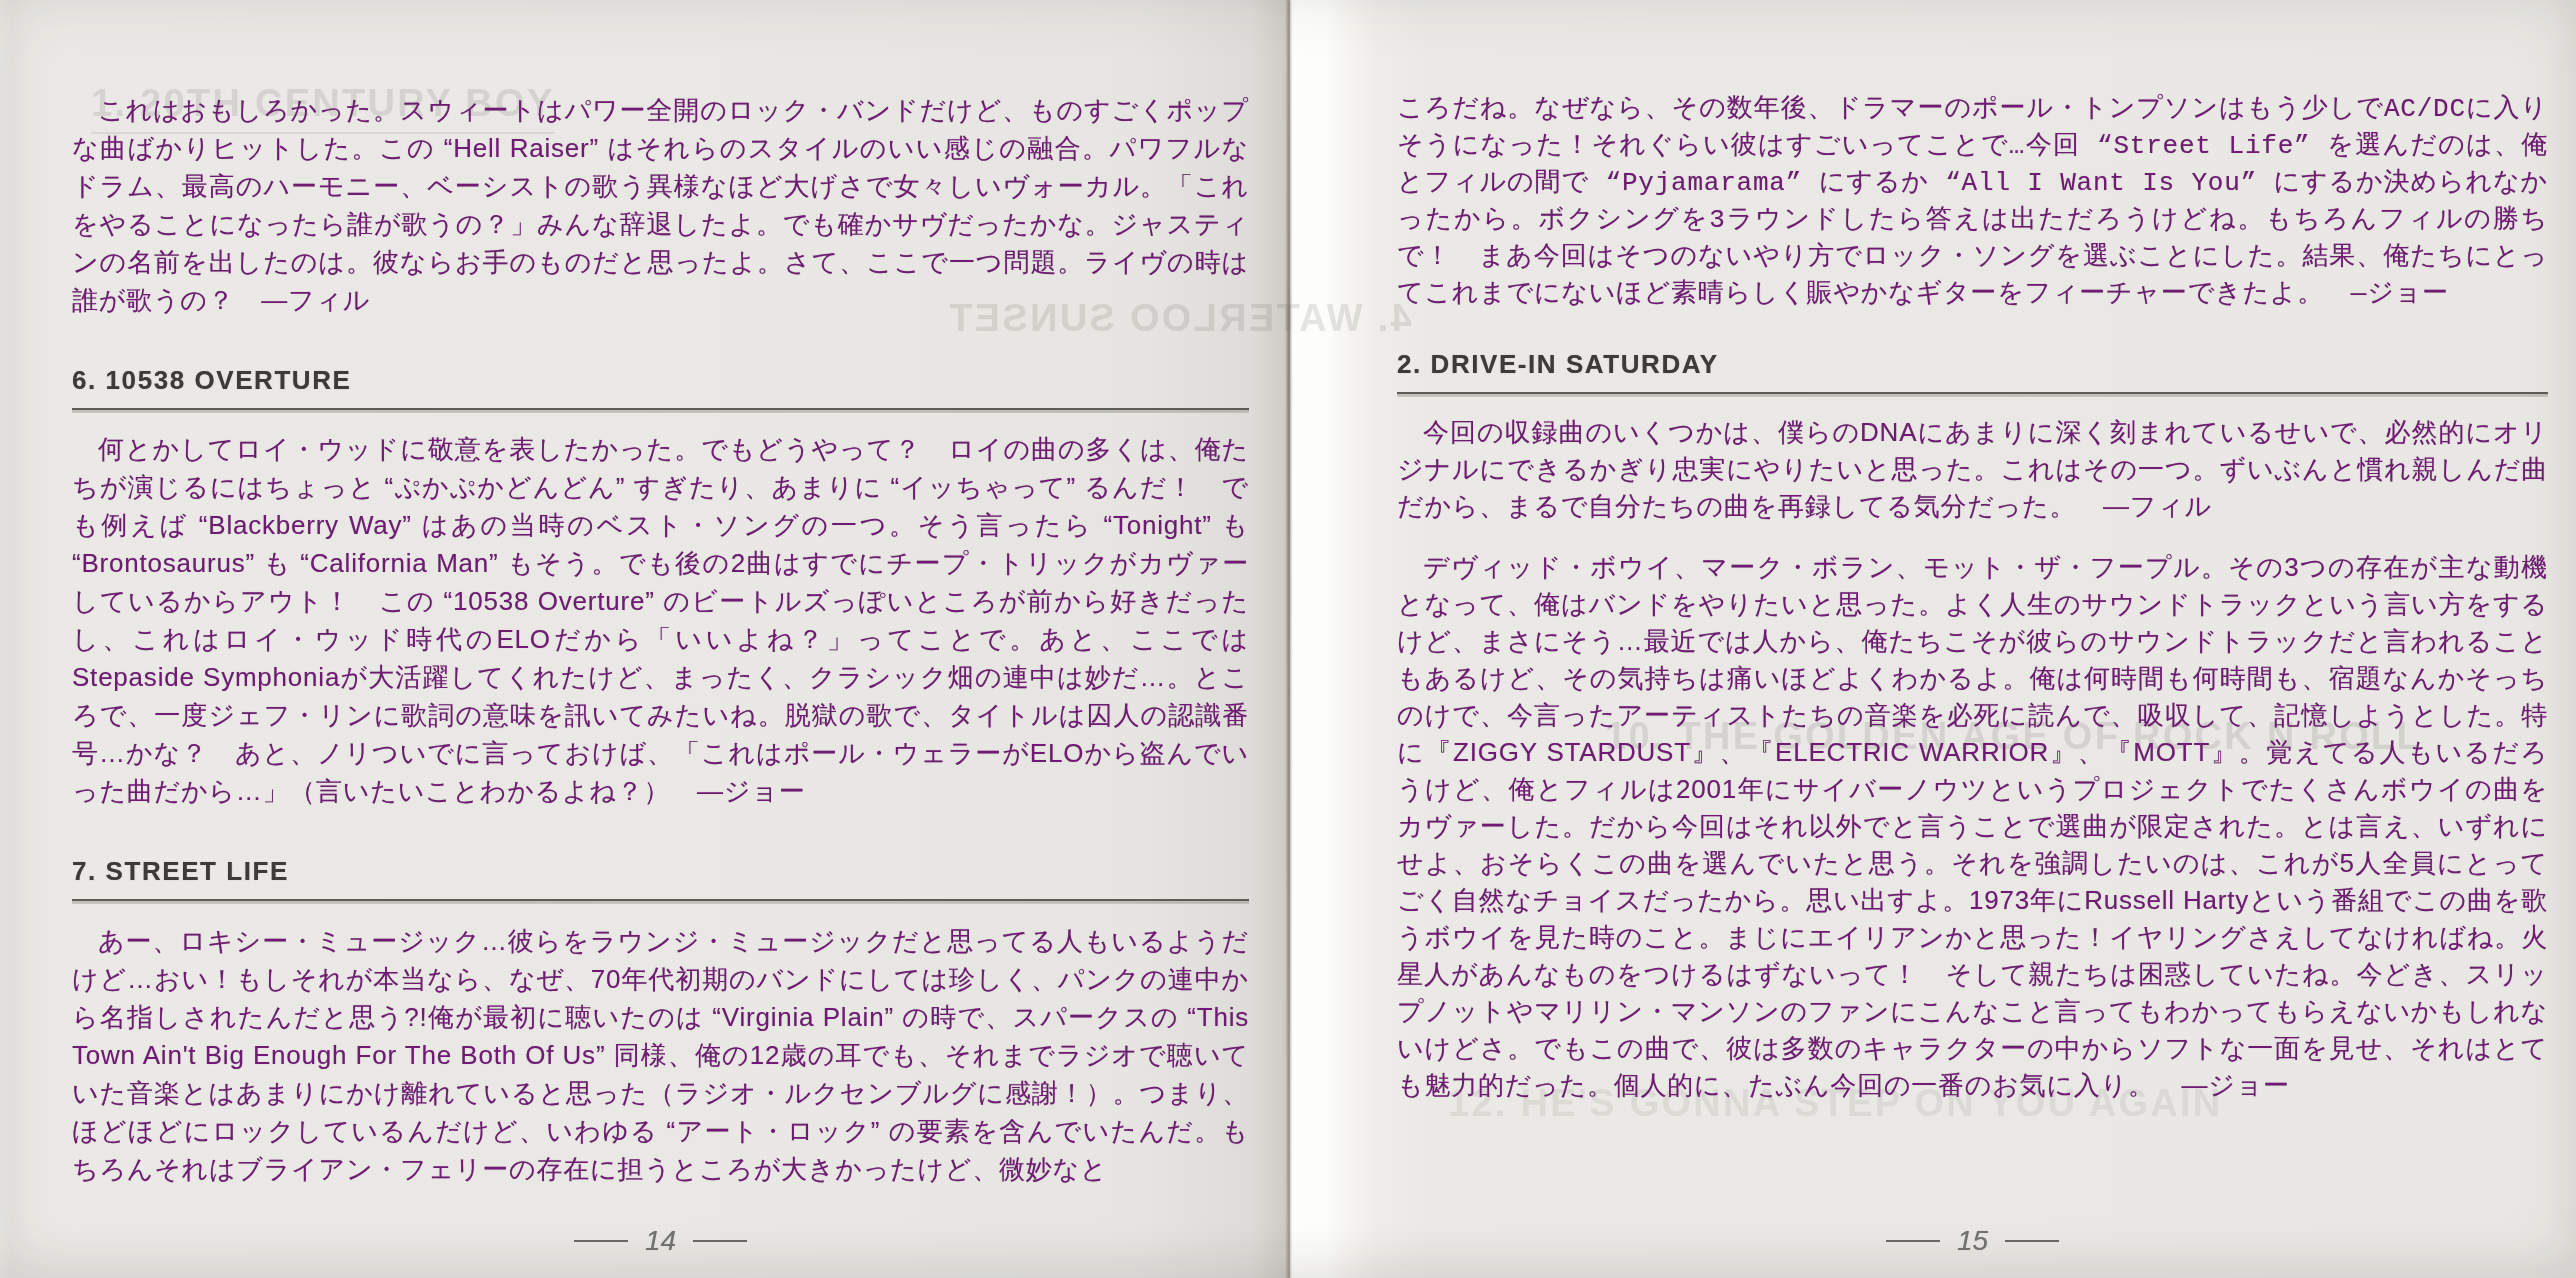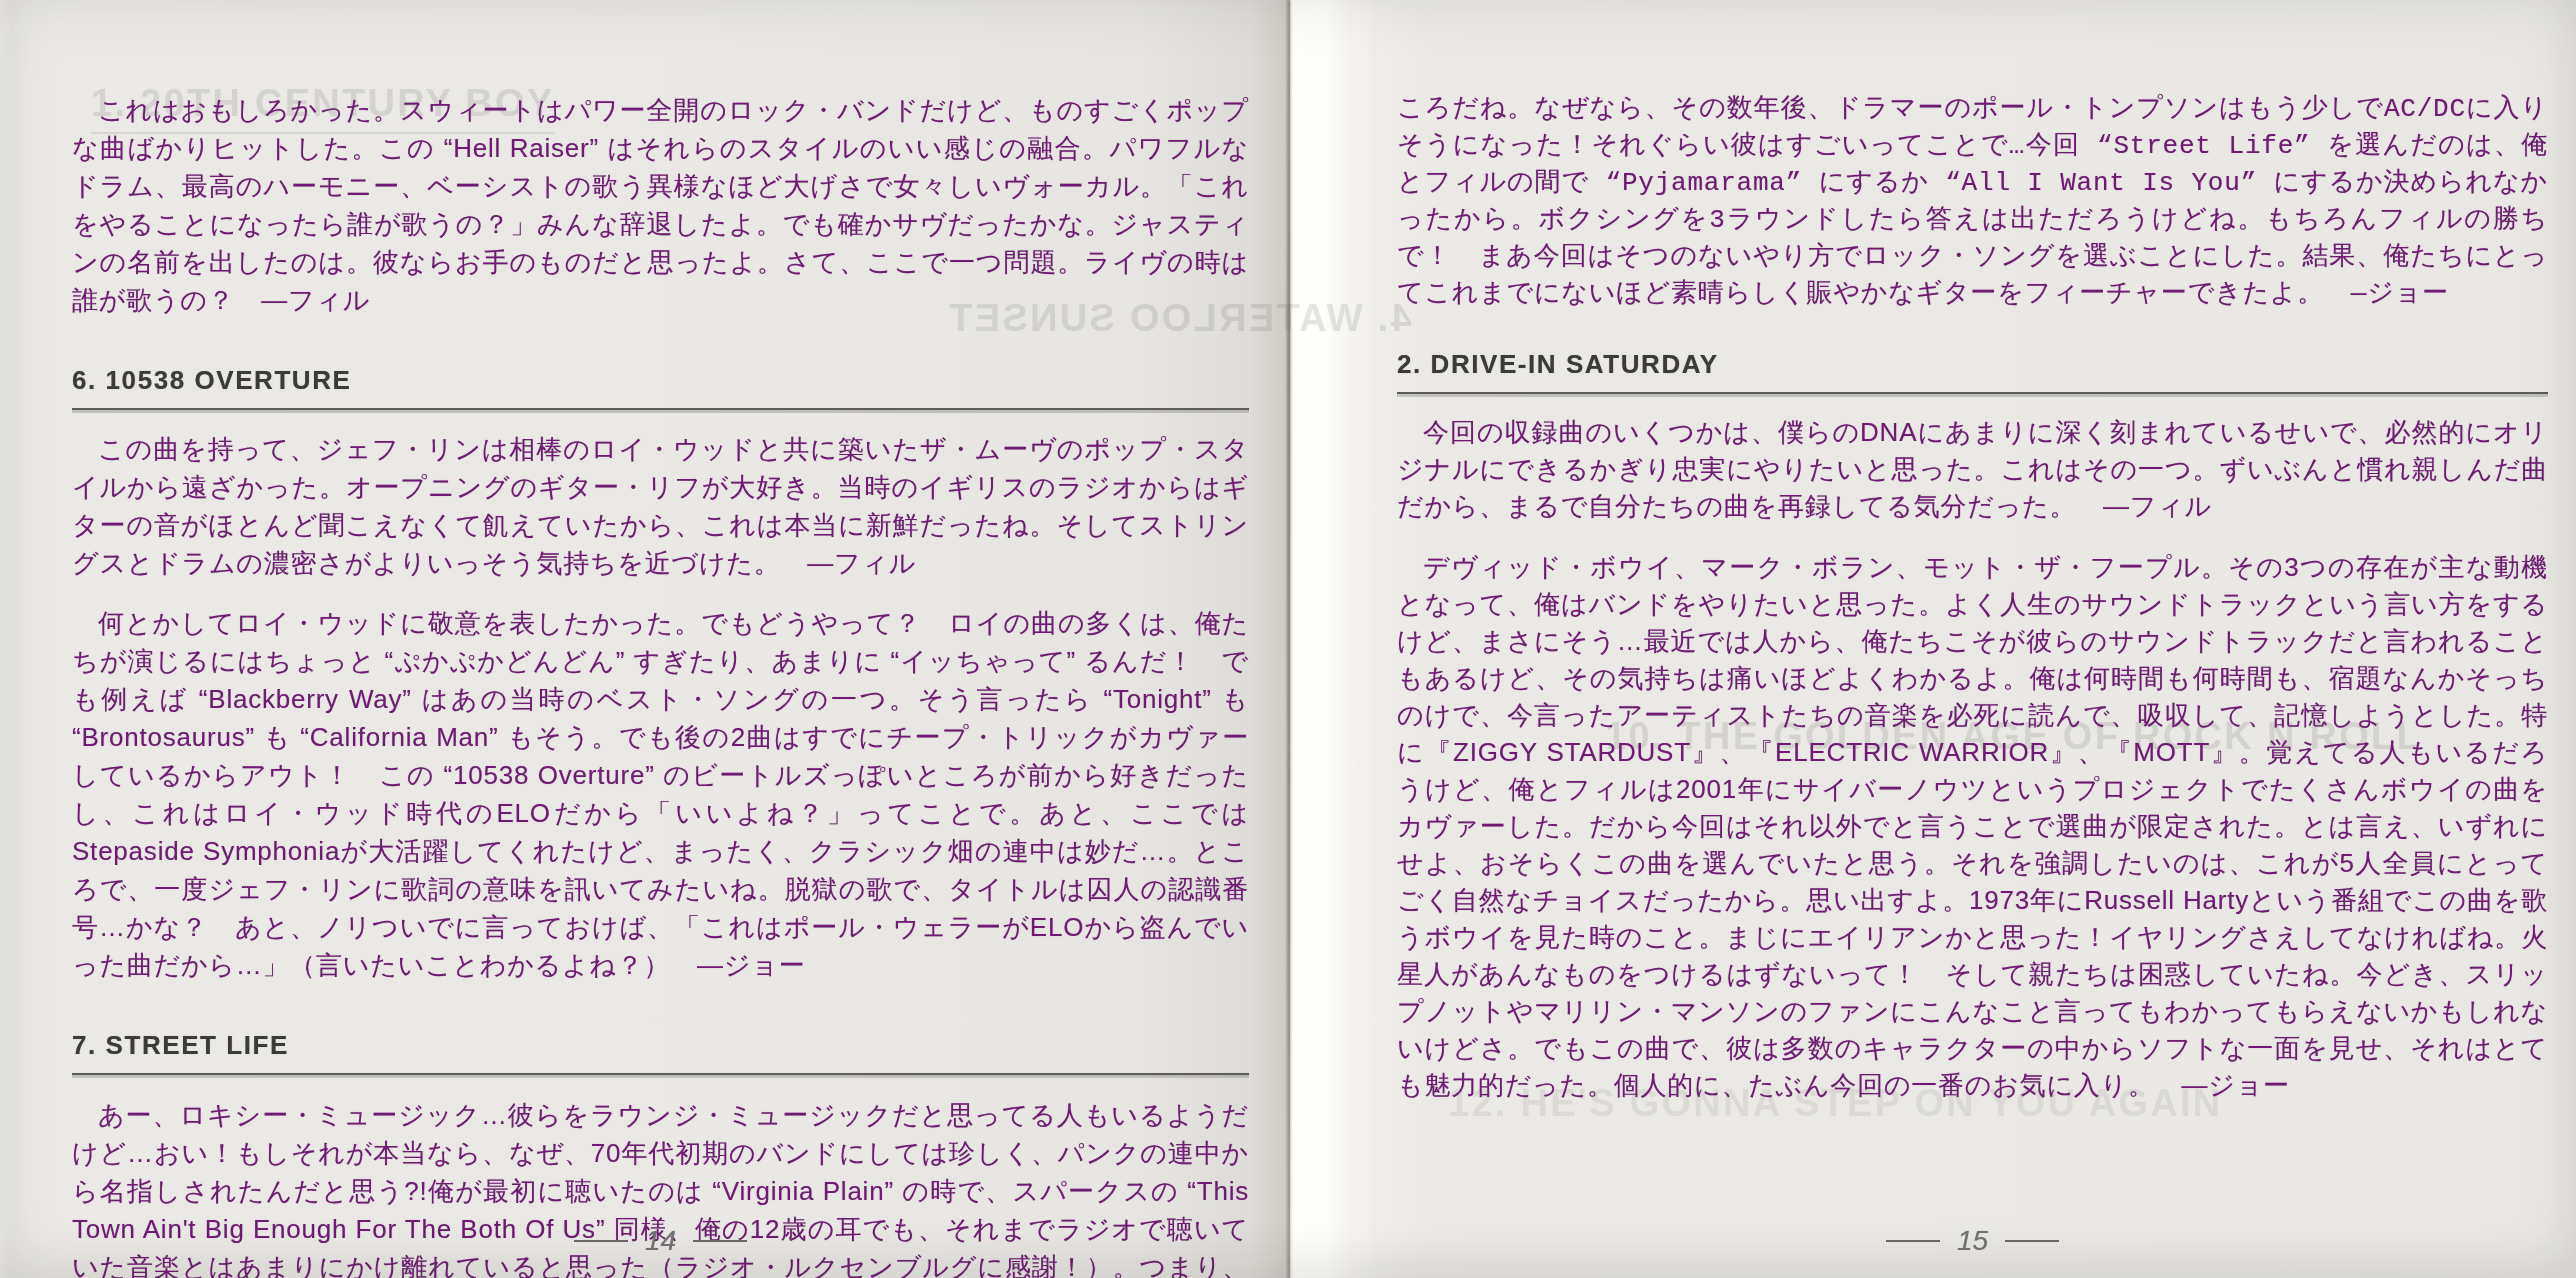--- a/index.html
+++ b/index.html
@@ -127,21 +127,20 @@
   <div class="ghost mirrored" style="left:947px; top:297px;">4. WATERLOO SUNSET</div>
 
   <div class="ghost" style="left:1605px; top:715px;">10. THE GOLDEN AGE OF ROCK N ROLL</div>
   <div class="ghost faint" style="left:1448px; top:1082px;">12. HE'S GONNA STEP ON YOU AGAIN</div>
 
   <div class="col col-left">
     <p class="body">これはおもしろかった。スウィートはパワー全開のロック・バンドだけど、ものすごくポップな曲ばかりヒットした。この “Hell Raiser” はそれらのスタイルのいい感じの融合。パワフルなドラム、最高のハーモニー、ベーシストの歌う異様なほど大げさで女々しいヴォーカル。「これをやることになったら誰が歌うの？」みんな辞退したよ。でも確かサヴだったかな。ジャスティンの名前を出したのは。彼ならお手のものだと思ったよ。さて、ここで一つ問題。ライヴの時は誰が歌うの？　—フィル</p>
 
     <h2 class="song-heading first-heading">6. 10538 OVERTURE</h2>
 
-    <p class="body">この曲を持って、ジェフ・リンは相棒のロイ・ウッドと共に築いたザ・ムーヴのポップ・スタイルから遠ざかった。オープニングのギター・リフが大好き。当時のイギリスのラジオからはギターの音がほとんど聞こえなくて飢えていたから、これは本当に新鮮だったね。そしてストリングスとドラムの濃密さがよりいっそう気持ちを近づけた。　—フィル</p>
 
     <p class="body mt-para">何とかしてロイ・ウッドに敬意を表したかった。でもどうやって？　ロイの曲の多くは、俺たちが演じるにはちょっと “ぷかぷかどんどん” すぎたり、あまりに “イッちゃって” るんだ！　でも例えば “Blackberry Way” はあの当時のベスト・ソングの一つ。そう言ったら “Tonight” も “Brontosaurus” も “California Man” もそう。でも後の2曲はすでにチープ・トリックがカヴァーしているからアウト！　この “10538 Overture” のビートルズっぽいところが前から好きだったし、これはロイ・ウッド時代のELOだから「いいよね？」ってことで。あと、ここではStepaside Symphoniaが大活躍してくれたけど、まったく、クラシック畑の連中は妙だ…。ところで、一度ジェフ・リンに歌詞の意味を訊いてみたいね。脱獄の歌で、タイトルは囚人の認識番号…かな？　あと、ノリついでに言っておけば、「これはポール・ウェラーがELOから盗んでいった曲だから…」（言いたいことわかるよね？）　—ジョー</p>
 
     <h2 class="song-heading">7. STREET LIFE</h2>
 
     <p class="body">あー、ロキシー・ミュージック…彼らをラウンジ・ミュージックだと思ってる人もいるようだけど…おい！もしそれが本当なら、なぜ、70年代初期のバンドにしては珍しく、パンクの連中から名指しされたんだと思う?!俺が最初に聴いたのは “Virginia Plain” の時で、スパークスの “This Town Ain't Big Enough For The Both Of Us” 同様、俺の12歳の耳でも、それまでラジオで聴いていた音楽とはあまりにかけ離れていると思った（ラジオ・ルクセンブルグに感謝！）。つまり、ほどほどにロックしているんだけど、いわゆる “アート・ロック” の要素を含んでいたんだ。もちろんそれはブライアン・フェリーの存在に担うところが大きかったけど、微妙なと</p>
   </div>
 
   <div class="col col-right">
     <p class="body no-indent">ころだね。なぜなら、その数年後、ドラマーのポール・トンプソンはもう少しでAC/DCに入りそうになった！それぐらい彼はすごいってことで…今回 “Street Life” を選んだのは、俺とフィルの間で “Pyjamarama” にするか “All I Want Is You” にするか決められなかったから。ボクシングを3ラウンドしたら答えは出ただろうけどね。もちろんフィルの勝ちで！　まあ今回はそつのないやり方でロック・ソングを選ぶことにした。結果、俺たちにとってこれまでにないほど素晴らしく賑やかなギターをフィーチャーできたよ。　—ジョー</p>

